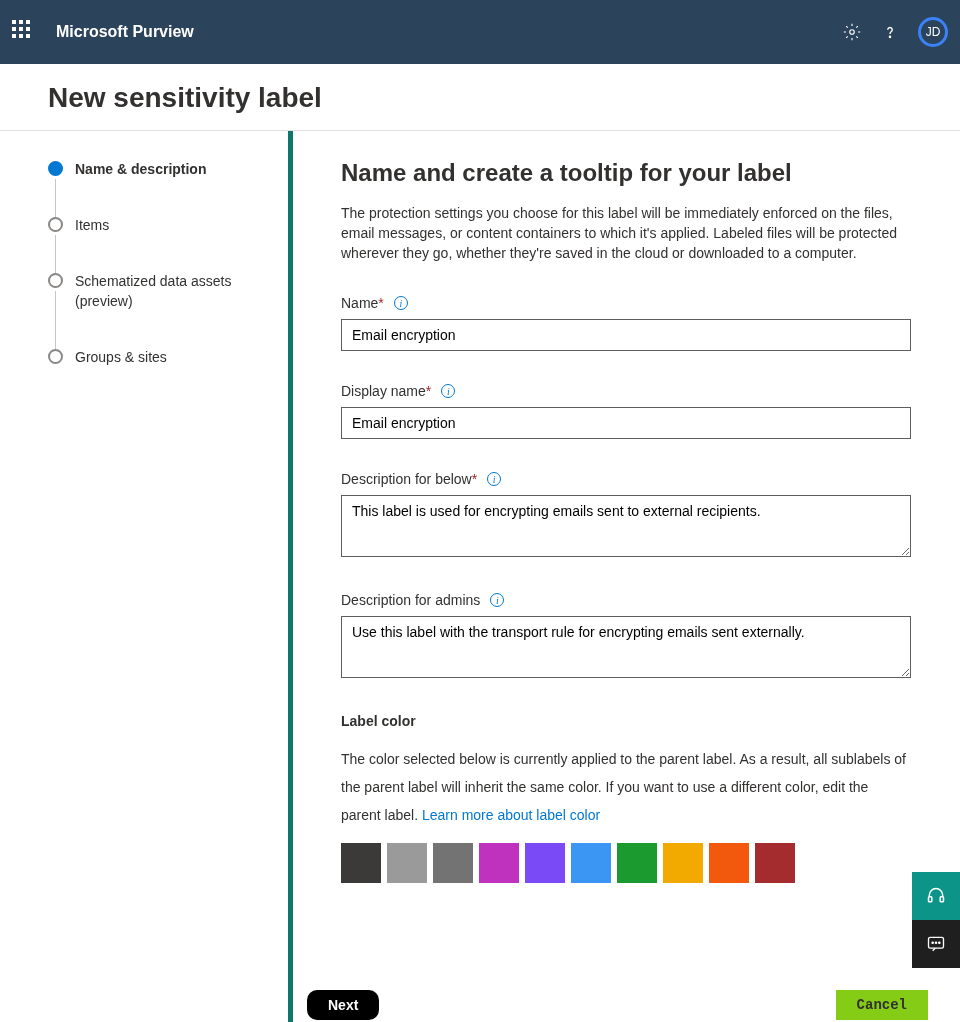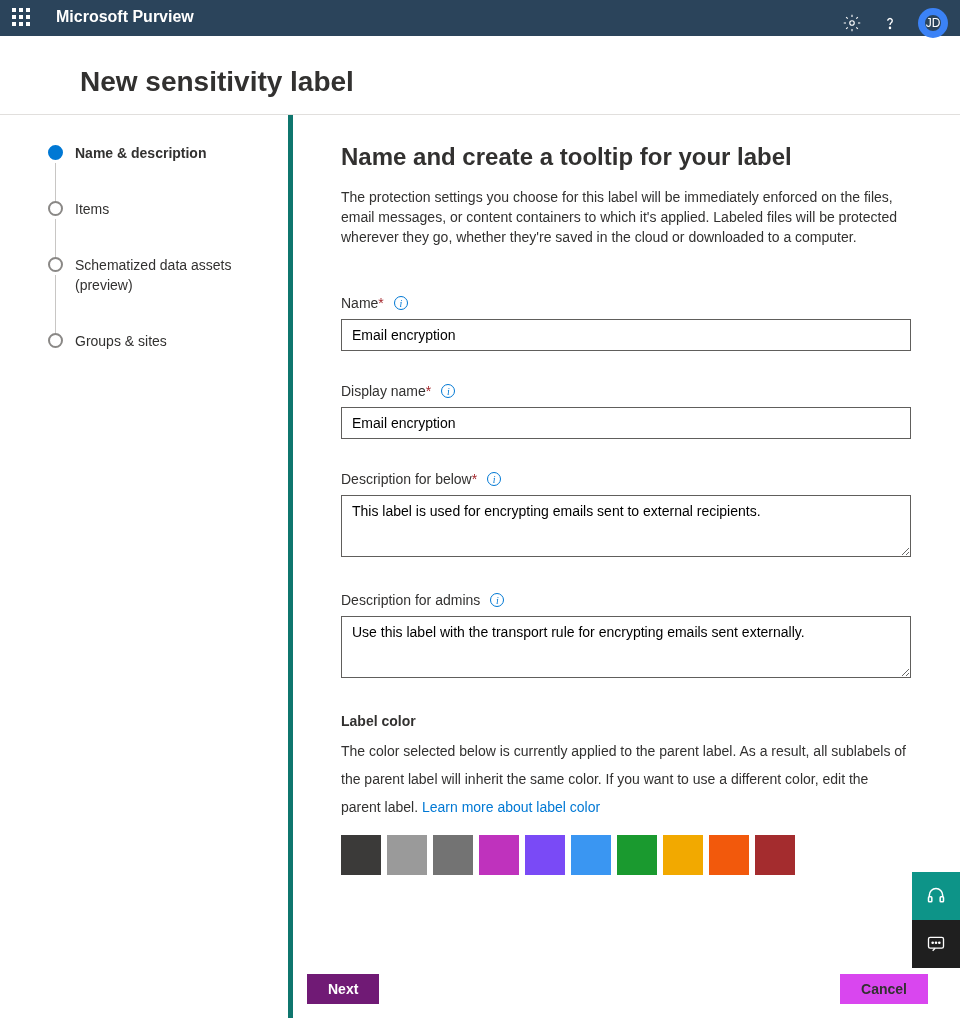--- a/index.html
+++ b/index.html
@@ -1,55 +1,55 @@
 <!DOCTYPE html>
 <html><head>
   <meta charset="utf-8">
   <style>
     * { margin: 0; padding: 0; box-sizing: border-box; }
     body { font-family: "Segoe UI", -apple-system, sans-serif; font-size: 14px; color: #323130; width: 960px; height: 1022px; overflow: hidden; background: #fff; }
-    .topbar { background: #2b445b; height: 36px; display: flex; align-items: flex-start; padding: 8px 12px; color: #fff; }
+    .topbar { background: #2b445b; height: 64px; display: flex; align-items: center; padding: 8px 12px; color: #fff; }
     .waffle { width: 24px; height: 24px; display: grid; grid-template-columns: repeat(3, 4px); grid-template-rows: repeat(3, 4px); gap: 3px; margin-right: 20px; cursor: pointer; }
     .waffle span { background: #fff; width: 4px; height: 4px; }
     .app-title { font-size: 16px; font-weight: 600; flex: 1; }
     .topbar-right { display: flex; align-items: center; gap: 18px; }
     .topbar-icon { width: 20px; height: 20px; cursor: pointer; display:flex; align-items:center; justify-content:center;}
-    .avatar { width: 30px; height: 30px; border-radius: 50%; border: 7px solid #3b82f6; display: flex; align-items: center; justify-content: center; font-size: 12px; cursor: pointer; }
-    .page-header { padding: 30px 48px 16px; font-size: 28px; font-weight: 600; margin-left: 32px; }
+    .avatar { width: 30px; height: 30px; border-radius: 50%; border: 3px solid #3b82f6; display: flex; align-items: center; justify-content: center; font-size: 12px; cursor: pointer; }
+    .page-header { padding: 18px 48px 16px; font-size: 28px; font-weight: 600; }
     .main { display: flex; border-top: 1px solid #e1dfdd; height: calc(1022px - 48px - 70px); }
     .sidebar { width: 293px; border-right: 5px solid #0f766e; padding: 28px 12px 0 48px; }
     .steps { list-style: none; position: relative; }
     .step { display: flex; align-items: flex-start; gap: 12px; padding-bottom: 36px; position: relative; cursor: pointer; }
     .step:last-child { padding-bottom: 0; }
     .step::after { content: ''; position: absolute; left: 7px; top: 20px; bottom: -4px; width: 1px; background: #c8c6c4; }
     .step:last-child::after { display: none; }
     .step-dot { width: 15px; height: 15px; border-radius: 50%; border: 2px solid #8a8886; background: #fff; flex-shrink: 0; position: relative; z-index: 1; margin-top:2px;}
     .step.active .step-dot { background: #0078d4; border-color: #0078d4; }
     .step-label { font-size: 14px; color: #323130; line-height: 20px; }
     .step.active .step-label { font-weight: 600; }
     .content { flex: 1; padding: 28px 32px 0 48px; overflow-y: auto; position: relative; }
     .content-inner { padding-bottom: 90px; }
     .content h2 { font-size: 24px; font-weight: 600; margin-bottom: 16px; }
-    .intro { font-size: 14px; line-height: 20px; color: #323130; margin-bottom: 48px; max-width: 570px; }
+    .intro { font-size: 14px; line-height: 20px; color: #323130; margin-bottom: 32px; max-width: 570px; }
     .field { margin-bottom: 32px; max-width: 570px; }
     .field-label { font-size: 14px; margin-bottom: 8px; display: flex; align-items: center; gap: 0; }
     .required { color: #a4262c; }
     .info-icon { width: 14px; height: 14px; border: 1px solid #0078d4; border-radius: 50%; display: inline-flex; align-items: center; justify-content: center; font-size: 10px; color: #0078d4; font-style: italic; font-family: serif; cursor: pointer; margin-left: 10px;}
     .text-input, .textarea { width: 100%; border: 1px solid #605e5c; padding: 7px 10px; font-size: 14px; font-family: inherit; background: #fff; }
     .textarea { resize: vertical; min-height: 62px; }
-    .section-title { font-size: 14px; font-weight: 600; margin-bottom: 8px; }
+    .section-title { font-size: 14px; font-weight: 600; margin-bottom: 16px; }
     .section-text { font-size: 14px; line-height: 28px; max-width: 570px; }
     .link { color: #0078d4; text-decoration: none; cursor: pointer; }
     .swatches { display: flex; gap: 6px; margin-top: 14px; }
     .swatch { width: 40px; height: 40px; cursor: pointer; }
     .footer { position: absolute; bottom: 0; left: 0; right: 0; background: #fff; padding: 10px 32px 14px 0; display: flex; justify-content: space-between; align-items:center;}
     .footer-left{padding-left:14px;}
     .btn { padding: 6px 20px; font-size: 14px; border: 1px solid transparent; cursor: pointer; font-family: inherit; }
-    .btn-primary { background: #701a75; color: #fff; font-weight:600;}
-    .btn-default { background: #d946ef; color: #323130; font-weight:600;}
+    .btn-primary { background: #000000; color: #fff; font-weight:600;border-radius:10px;}
+    .btn-default { background: #84cc16; color: #323130; font-weight:600;font-family:Liberation Mono, monospace;}
     .side-buttons { position: fixed; right: 0; bottom: 54px; display: flex; flex-direction: column; }
     .side-btn { width: 48px; height: 48px; display: flex; align-items: center; justify-content: center; cursor: pointer; color:#fff;}
     .side-btn.teal { background: #0d9488; }
     .side-btn.dark { background: #1f1f1f; }
   </style>
 </head>
 <body>
 
 <div class="topbar">
   <div class="waffle">

